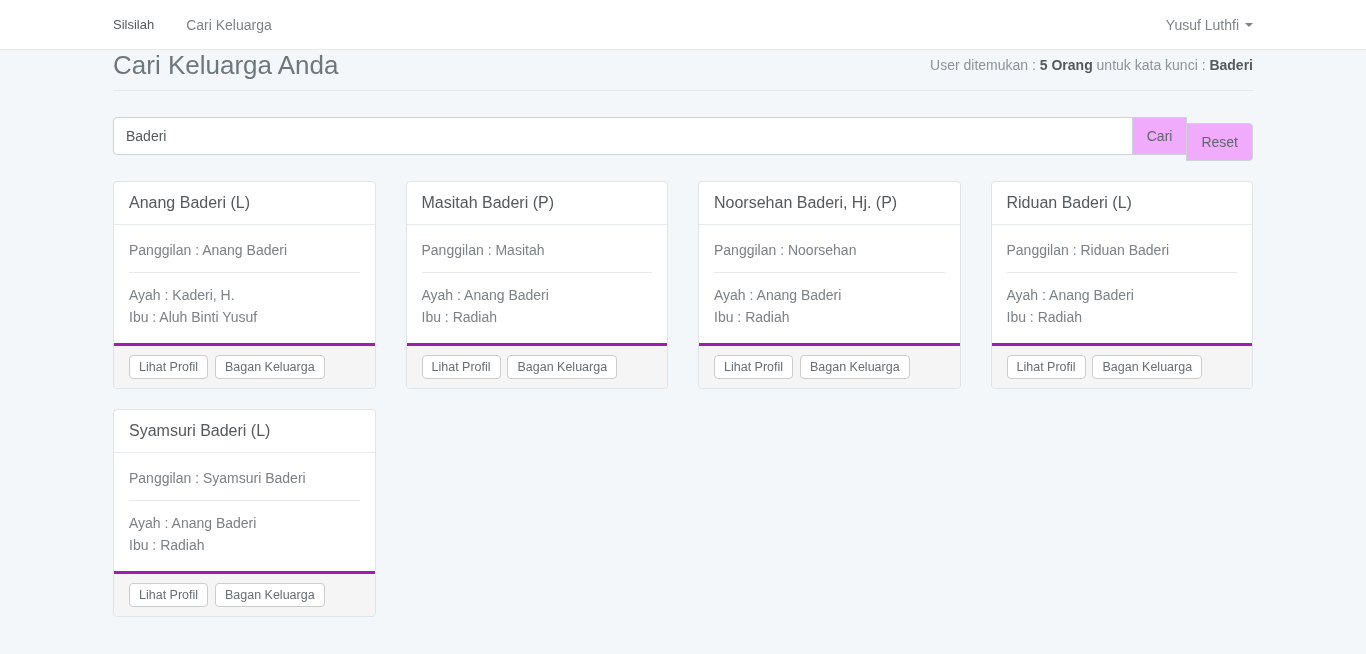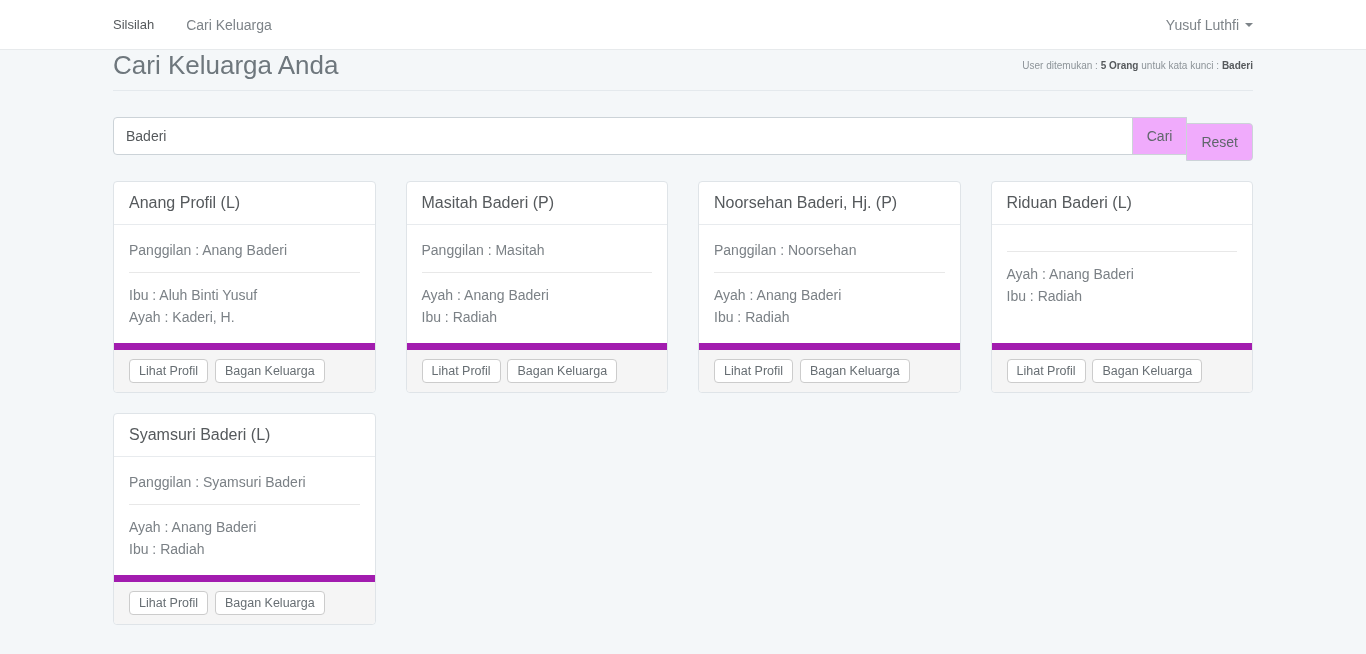--- a/index.html
+++ b/index.html
@@ -63,21 +63,21 @@
     justify-content: space-between;
     align-items: center;
   }
   .page-title {
     font-size: 26px;
     font-weight: 400;
     color: #6e777d;
     line-height: 30px;
   }
   .result-summary {
-    font-size: 10px;
+    font-size: 14px;
     color: #8d9499;
   }
   .result-summary b { color: #55595c; }
 
   
   .search-group {
     margin-top: 26px;
     display: flex;
     width: 100%;
   }
@@ -137,21 +137,21 @@
   }
   .nickname { line-height: 21px; }
   .divider {
     border: none;
     border-top: 1px solid #e8e8e8;
     margin: 11px 0;
   }
   .parent-line { line-height: 22px; }
   .panel-footer {
     background: #f5f5f5;
-    border-top: 7px solid #a21caf;
+    border-top: 3px solid #a21caf;
     padding: 9px 15px;
     border-radius: 0 0 4px 4px;
   }
   .btn-sm {
     font-family: "Liberation Sans", sans-serif;
     font-size: 12.5px;
     color: #676e73;
     background: #fff;
     border: 1px solid #ccc;
     border-radius: 4px;
@@ -185,26 +185,26 @@
   </div>
 
   <div class="search-group">
     <input class="search-input" type="text" value="Baderi" style="">
     <button class="search-btn">Cari</button>
     <button class="search-btn">Reset</button>
   </div>
 
   <div class="results-grid">
   <div class="panel">
-    <div class="panel-heading">Anang Profil (L)</div>
+    <div class="panel-heading">Anang Baderi (L)</div>
     <div class="panel-body">
       <div class="nickname">Panggilan : Anang Baderi</div>
       <hr class="divider">
+      <div class="parent-line">Ayah : Kaderi, H.</div>
       <div class="parent-line">Ibu : Aluh Binti Yusuf</div>
-      <div class="parent-line">Ayah : Kaderi, H.</div>
     </div>
     <div class="panel-footer">
       <button class="btn-sm">Lihat Profil</button>
       <button class="btn-sm">Bagan Keluarga</button>
     </div>
   </div>
 
   <div class="panel">
     <div class="panel-heading">Masitah Baderi (P)</div>
     <div class="panel-body">
@@ -229,20 +229,21 @@
     </div>
     <div class="panel-footer">
       <button class="btn-sm">Lihat Profil</button>
       <button class="btn-sm">Bagan Keluarga</button>
     </div>
   </div>
 
   <div class="panel">
     <div class="panel-heading">Riduan Baderi (L)</div>
     <div class="panel-body">
+      <div class="nickname">Panggilan : Riduan Baderi</div>
       <hr class="divider">
       <div class="parent-line">Ayah : Anang Baderi</div>
       <div class="parent-line">Ibu : Radiah</div>
     </div>
     <div class="panel-footer">
       <button class="btn-sm">Lihat Profil</button>
       <button class="btn-sm">Bagan Keluarga</button>
     </div>
   </div>
 

